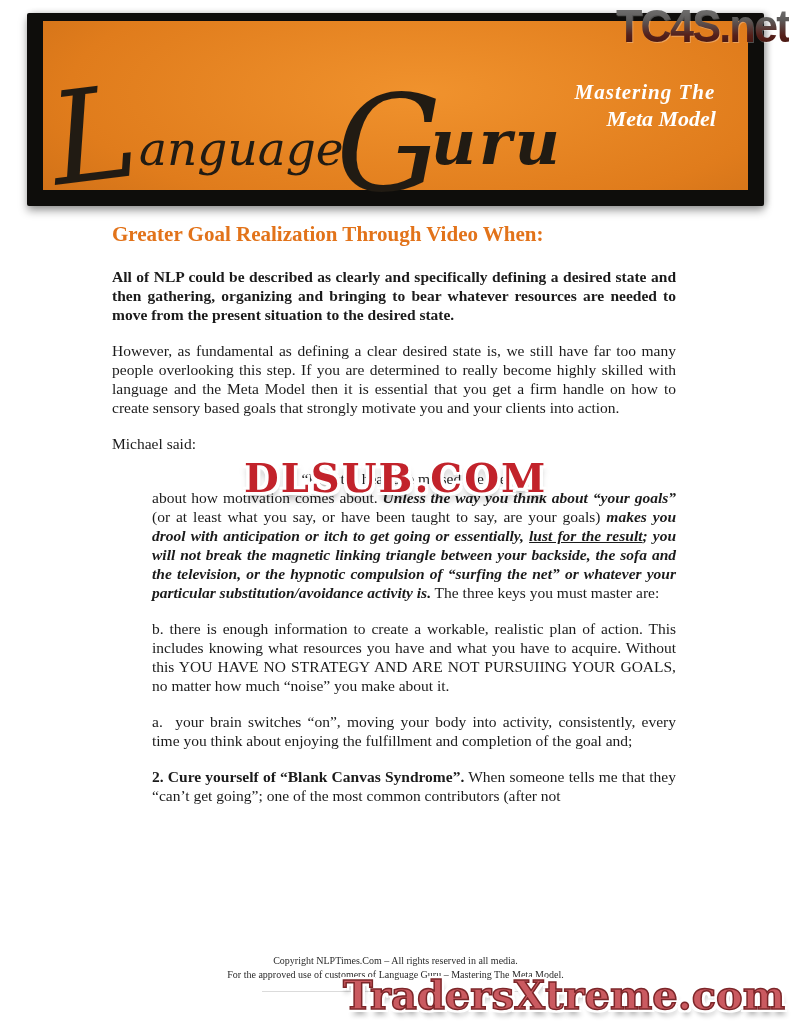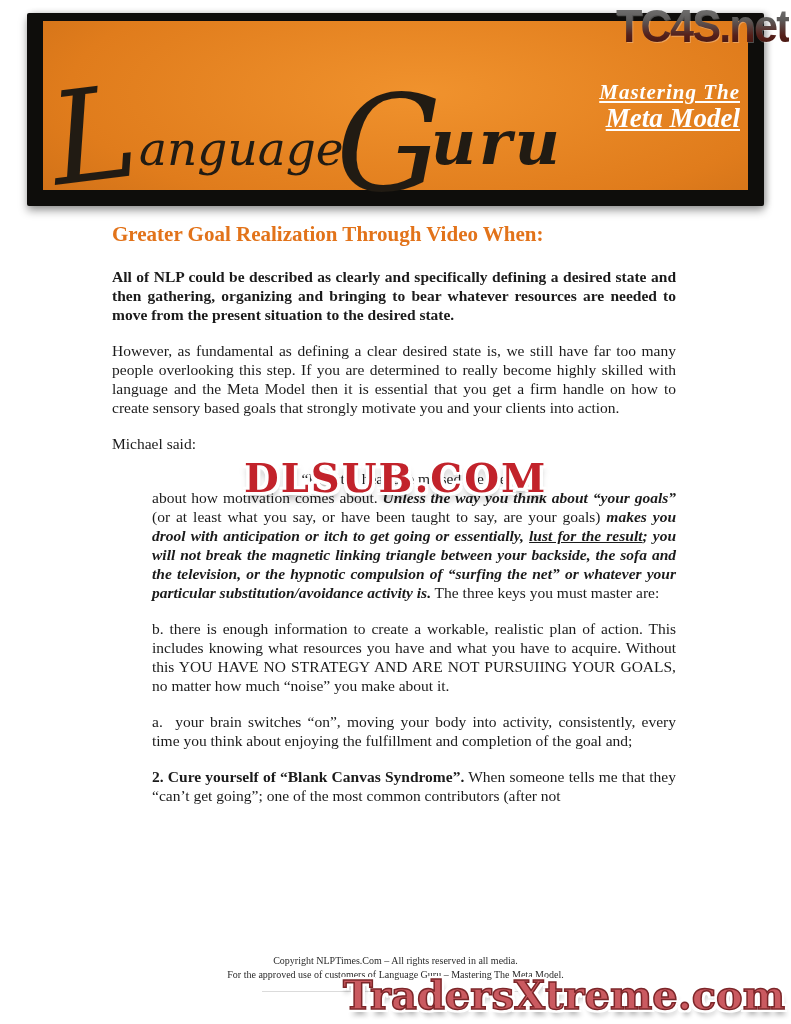--- a/index.html
+++ b/index.html
@@ -10,24 +10,24 @@
   .banner{position:absolute;left:27px;top:13px;width:737px;height:193px;background:#0e0d0b;
           border-radius:2px;box-shadow:0 5px 8px rgba(0,0,0,0.35),3px 0 6px rgba(0,0,0,0.2);}
   .banner-inner{position:absolute;left:16px;top:8px;right:16px;bottom:16px;
           background:radial-gradient(120% 170% at 54% 42%, #f0922d 0%, #e07c1c 42%, #c66a15 68%, #93500f 100%);}
   .logo-l{position:absolute;left:8px;bottom:-10px;font:italic 400 128px/1 "DejaVu Serif", serif;
           color:#211b13;transform:rotate(-7deg);}
   .logo-anguage{position:absolute;left:96px;bottom:18px;font:italic 400 47px/1 "DejaVu Serif", serif;color:#211b13;text-align:right;}
   .logo-g{position:absolute;left:293px;bottom:-20px;font:italic 400 132px/1 "DejaVu Serif", serif;color:#211b13;}
   .logo-uru{position:absolute;left:388px;bottom:16px;font:italic 700 62px/1 "DejaVu Serif", serif;
           letter-spacing:3px;color:#211b13;}
-  .tagline{position:absolute;right:8px;top:60px;text-align:right;color:#ffffff;
-          font-family:"Liberation Serif", serif;font-style:italic;font-weight:bold;text-decoration:underline;}
+  .tagline{position:absolute;right:32px;top:60px;text-align:left;color:#ffffff;
+          font-family:"Liberation Serif", serif;font-style:italic;font-weight:bold;}
   .tagline .tag1{font-size:21px;line-height:23px;letter-spacing:1px;}
-  .tagline .tag2{font-size:27px;line-height:29px;margin-left:32px;}
+  .tagline .tag2{font-size:22px;line-height:29px;margin-left:32px;}
 
   
   .wm-tc4s{position:absolute;top:0px;right:2px;z-index:6;
           font-family:"Liberation Sans", sans-serif;font-weight:bold;font-size:47px;line-height:52px;
           letter-spacing:-2px;transform:scaleX(0.92);transform-origin:right top;
           background:linear-gradient(180deg,#7f7f7f 0%,#5d5b5a 38%,#55201a 68%,#3c0f09 100%);
           -webkit-background-clip:text;background-clip:text;color:transparent;
           filter:drop-shadow(1px 1px 0 rgba(255,255,255,0.28));}
   .wm-dlsub{position:absolute;left:92px;top:-14px;z-index:5;
           font-family:"DejaVu Serif", serif;font-weight:bold;font-size:40px;line-height:46px;

